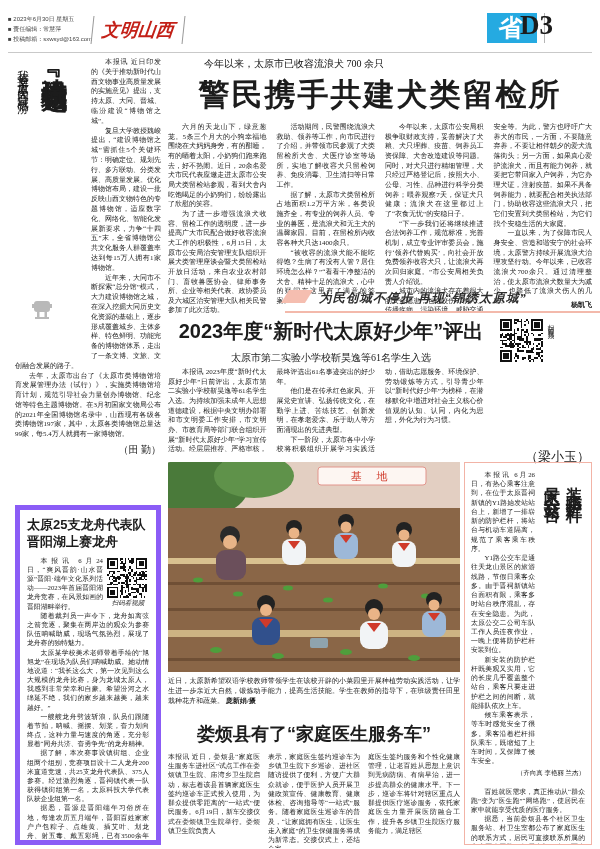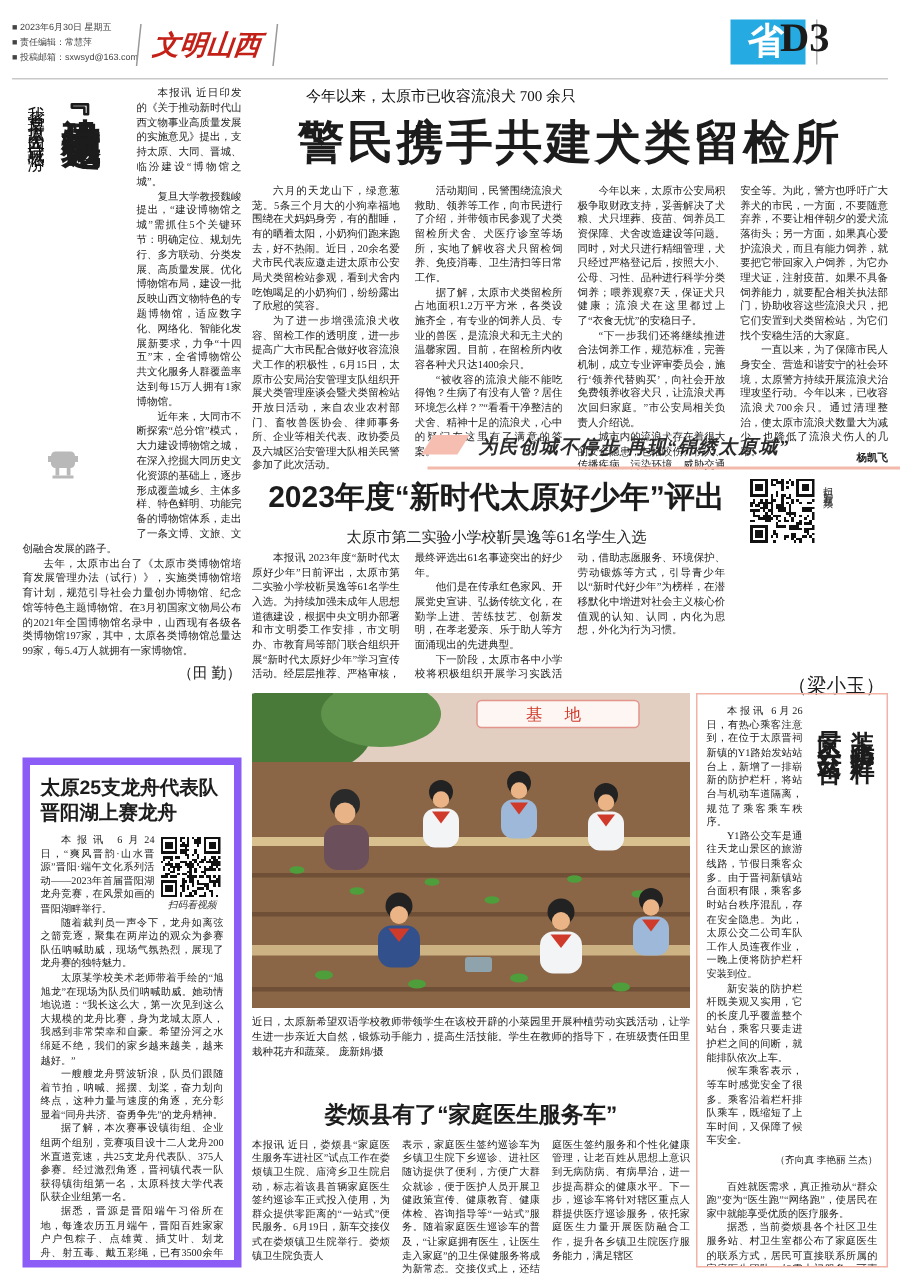--- a/index.html
+++ b/index.html
@@ -51,24 +51,24 @@
   #youth-qrwrap{position:absolute;left:332px;top:1px;display:flex;}
   #youth-qrwrap .qr{width:43px;height:43px;}
   #youth-qr-caption{writing-mode:vertical-rl;font-size:6.5px;height:44px;margin-left:3px;color:#333;letter-spacing:2px;}
   #youth-cols{position:absolute;left:0;top:50px;width:424px;height:90px;column-count:4;column-gap:10px;
               column-fill:auto;font-size:7px;line-height:1.38;overflow:hidden;}
   #youth-byline{position:absolute;right:2px;top:130px;font-size:13px;background:#fff;padding-left:5px;}
   
   #photo{left:168px;top:462px;width:292px;height:210px;}
   #photo svg{display:block;}
   #photo-caption{left:168px;top:676px;width:292px;font-size:7px;line-height:1.45;}
-  #photo-caption .credit{font-weight:normal;white-space:nowrap;}
+  #photo-caption .credit{font-weight:bold;white-space:nowrap;}
   
   #doctor{left:168px;top:714px;width:292px;height:131px;}
-  #doctor h2{margin:20px 0 6px 0;text-align:center;font-size:15px;font-family:"Liberation Sans",sans-serif;}
+  #doctor h2{margin:8px 0 6px 0;text-align:center;font-size:18px;font-family:"Liberation Sans",sans-serif;}
   #doctor-cols{display:flex;gap:8px;height:96px;overflow:hidden;}
   #doctor-cols > div{width:92px;font-size:6.8px;line-height:1.36;}
   
   #rightbox{left:464px;top:462px;width:128px;height:383px;border:1px solid #f2b3a6;box-sizing:border-box;
             padding:7px 6px;overflow:hidden;}
   #bus{display:flex;}
   #bus-text{width:66px;font-size:6.8px;line-height:1.36;}
   #bus-headline{writing-mode:vertical-lr;font-size:16px;font-weight:bold;line-height:22px;letter-spacing:4px;
                 height:172px;margin-left:6px;margin-top:4px;font-family:"Liberation Sans",sans-serif;}
   #bus-byline{text-align:right;font-size:6.5px;text-indent:0;margin-top:3px;}

